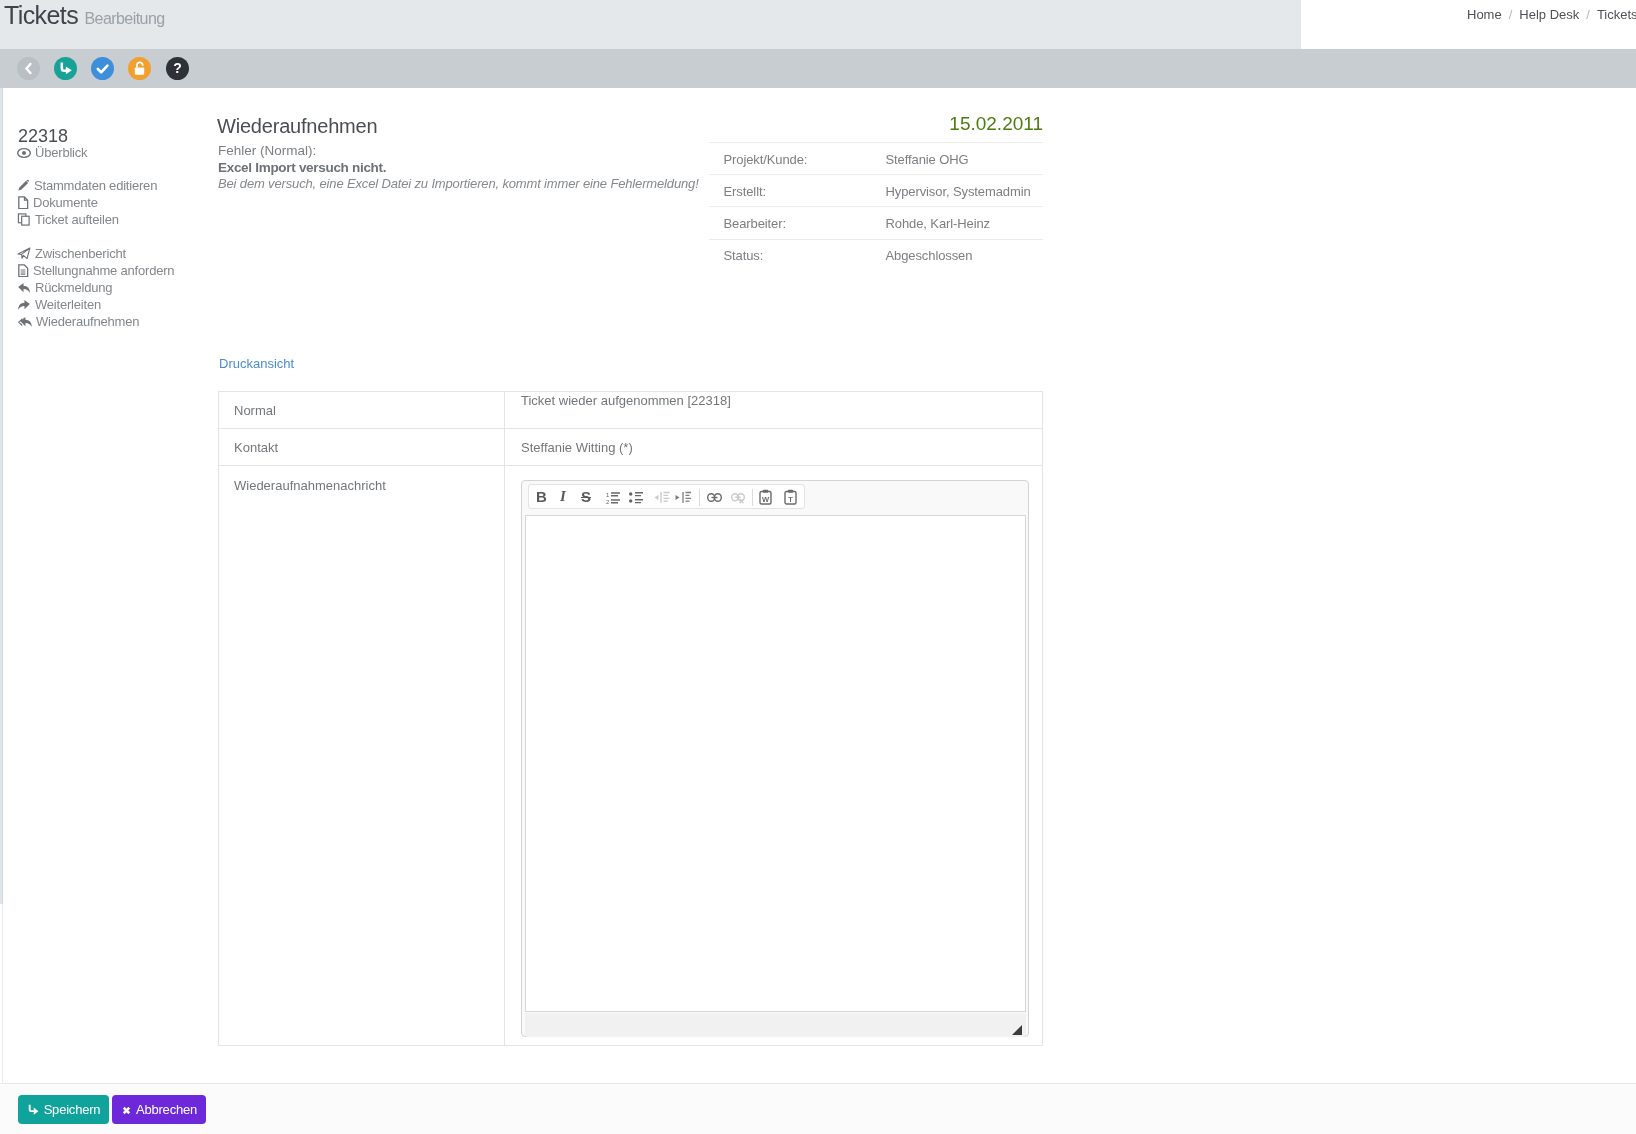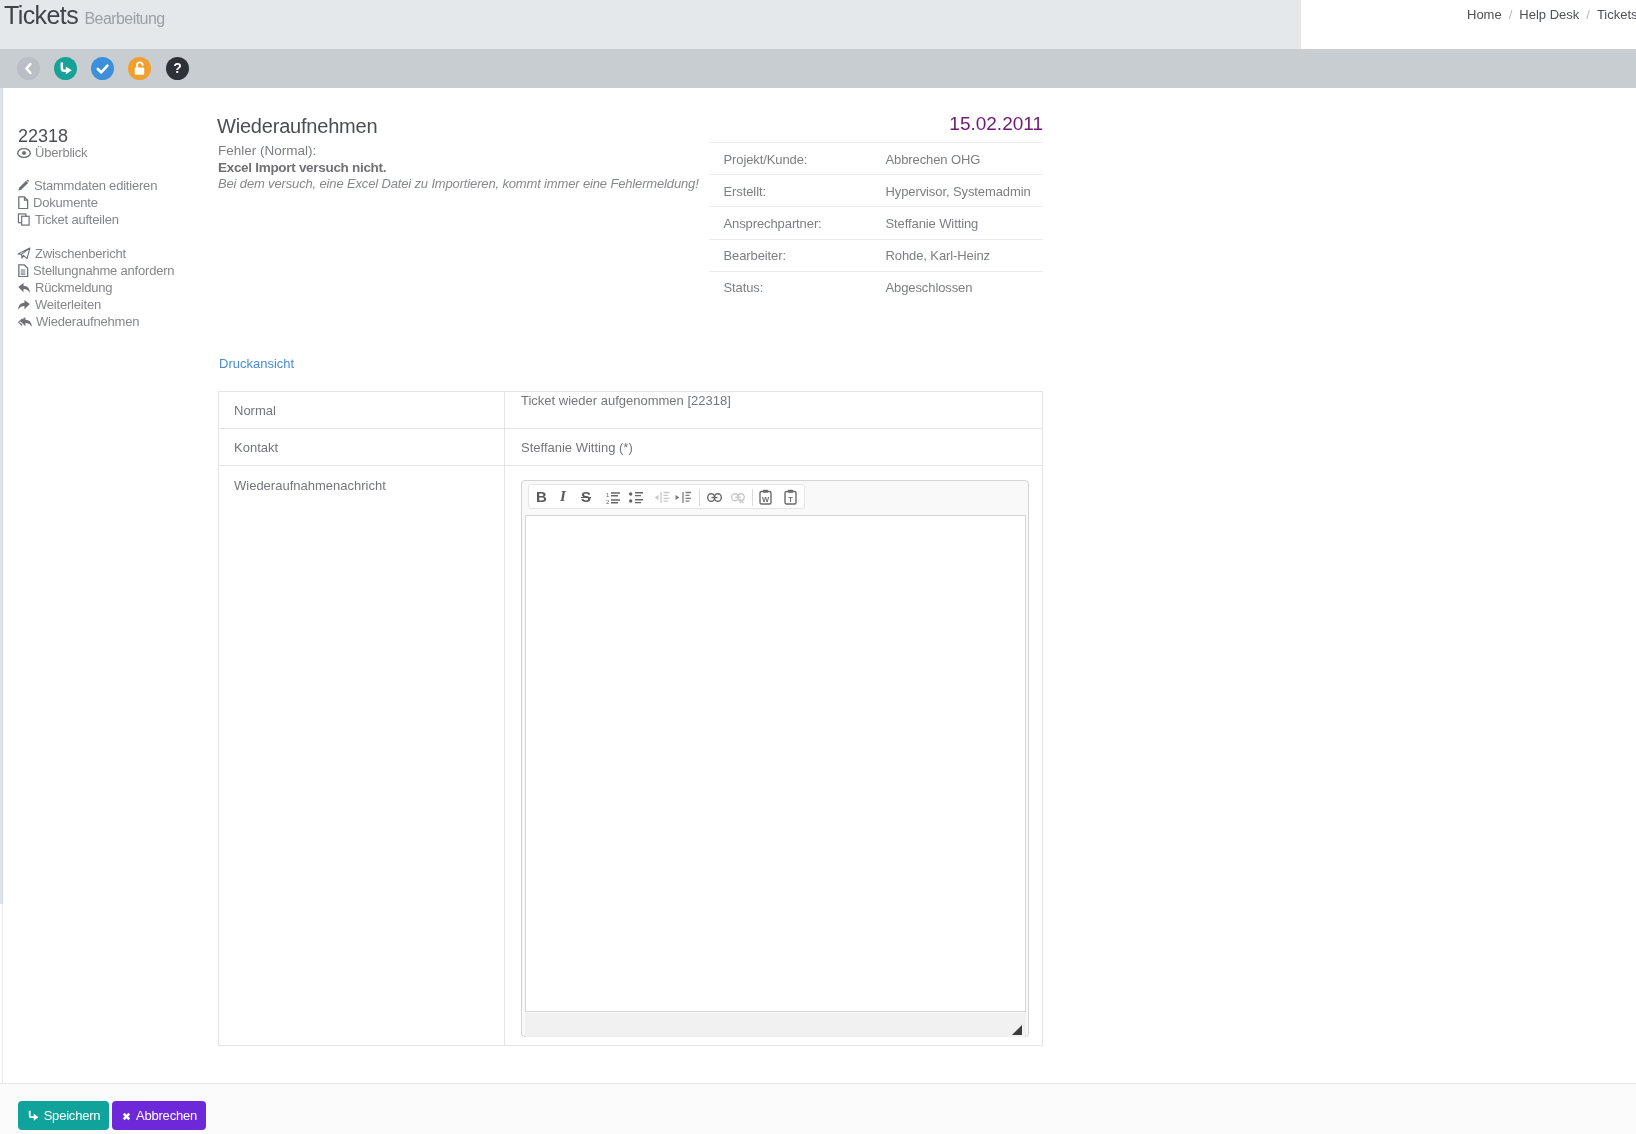--- a/index.html
+++ b/index.html
@@ -19,21 +19,21 @@
 .cbtn { position:absolute; top:8px; width:23px; height:23px; border-radius:50%; }
 .cbtn svg { position:absolute; left:0; top:0; }
 .left-strip { position:absolute; left:0; top:88px; width:3px; height:816px; background:#dde4ea; border-right:1px solid #d4dade; }
 .left-strip2 { position:absolute; left:2px; top:904px; width:1px; height:179px; background:#ebebeb; }
 .tnum { position:absolute; left:18px; top:114px; font-size:18px; color:#4a4e53;margin-top:12px; }
 .sitem { position:absolute; left:17px; height:17px; line-height:17px; white-space:nowrap; color:#83878b; font-size:13px; letter-spacing:-0.2px; }
 .sitem svg { vertical-align:-2px; margin-right:4px; }
 
 
 .h-main { position:absolute; left:217px; top:115px; font-size:20px; color:#4a4e53; letter-spacing:-0.2px; }
-.h-date { position:absolute; left:743px; top:113px; width:300px; font-size:19px; color:#701a75; text-align:right; }
+.h-date { position:absolute; left:743px; top:113px; width:300px; font-size:19px; color:#4d7c0f; text-align:right; }
 
 .desc { position:absolute; left:218px; top:143px; font-size:13.5px; color:#7b7f83; line-height:16.6px; }
 .desc b { color:#6e7276; letter-spacing:-0.3px; }
 .desc i { color:#85898d; font-size:13px; letter-spacing:-0.15px; }
 
 
 .info { position:absolute; left:708.5px; top:142px; width:334px; font-size:13px; letter-spacing:-0.1px; color:#7b7f83; }
 .info .row { height:32.2px; border-top:1px solid #ececec; position:relative; }
 .info .lab { position:absolute; left:15px; top:8.5px; }
 .info .val { position:absolute; left:177px; top:8.5px; }
@@ -52,21 +52,21 @@
 
 .ed { position:absolute; left:521px; top:480px; width:508px; height:557px; border:1px solid #d4d4d4; border-radius:4px; background:#f9f9f9; }
 .ed-tools { position:absolute; left:6px; top:3px; width:277px; height:25px; background:#fff; border:1px solid #e4e4e4; border-radius:3px; }
 .ed-body { position:absolute; left:3px; top:34px; width:501px; height:497px; background:#fff; border:1px solid #d6d6d6; }
 .ed-foot { position:absolute; left:3px; top:532px; width:501px; height:24px; background:#f1f1f1; border-radius:0 0 3px 3px; }
 .ed-grip { position:absolute; right:4px; bottom:2px; width:0; height:0; border-left:10px solid transparent; border-bottom:10px solid #3c3c3c; }
 
 
 .foot-line { position:absolute; left:0; top:1083px; width:1636px; height:1px; background:#e8e8e8; }
 .foot-area { position:absolute; left:0; top:1084px; width:1636px; height:50px; background:#fbfbfb; }
-.btn { position:absolute; top:1095px; height:29px; border-radius:4px; color:#fff; font-size:13px; letter-spacing:-0.2px; line-height:29px; text-align:center;margin-top:6px; }
+.btn { position:absolute; top:1095px; height:29px; border-radius:4px; color:#fff; font-size:13px; letter-spacing:-0.2px; line-height:29px; text-align:center; }
 .btn svg { vertical-align:-2px; margin-right:4px; }
 .btn-save { left:18px; width:91px; background:#10a39c; }
 .btn-cancel { left:112px; width:94px; background:#6d28d9; }
 </style>
 </head>
 <body>
 
 <div class="page-head">
   <div class="page-title">Tickets <small>Bearbeitung</small></div>
   <div class="breadcrumb">Home<span class="sep">/</span>Help Desk<span class="sep">/</span>Tickets</div>
@@ -155,29 +155,25 @@
 
 <div class="desc">
   Fehler (Normal):<br>
   <b>Excel Import versuch nicht.</b><br>
   <i>Bei dem versuch, eine Excel Datei zu Importieren, kommt immer eine Fehlermeldung!</i>
 </div>
 
 <div class="info">
   <div class="row">
       <span class="lab">Projekt/Kunde:</span>
-      <span class="val">Abbrechen OHG</span>
+      <span class="val">Steffanie OHG</span>
     </div>
   <div class="row">
       <span class="lab">Erstellt:</span>
       <span class="val">Hypervisor, Systemadmin</span>
-    </div>
-  <div class="row">
-      <span class="lab">Ansprechpartner:</span>
-      <span class="val">Steffanie Witting</span>
     </div>
   <div class="row">
       <span class="lab">Bearbeiter:</span>
       <span class="val">Rohde, Karl-Heinz</span>
     </div>
   <div class="row">
       <span class="lab">Status:</span>
       <span class="val">Abgeschlossen</span>
     </div>
 </div>

